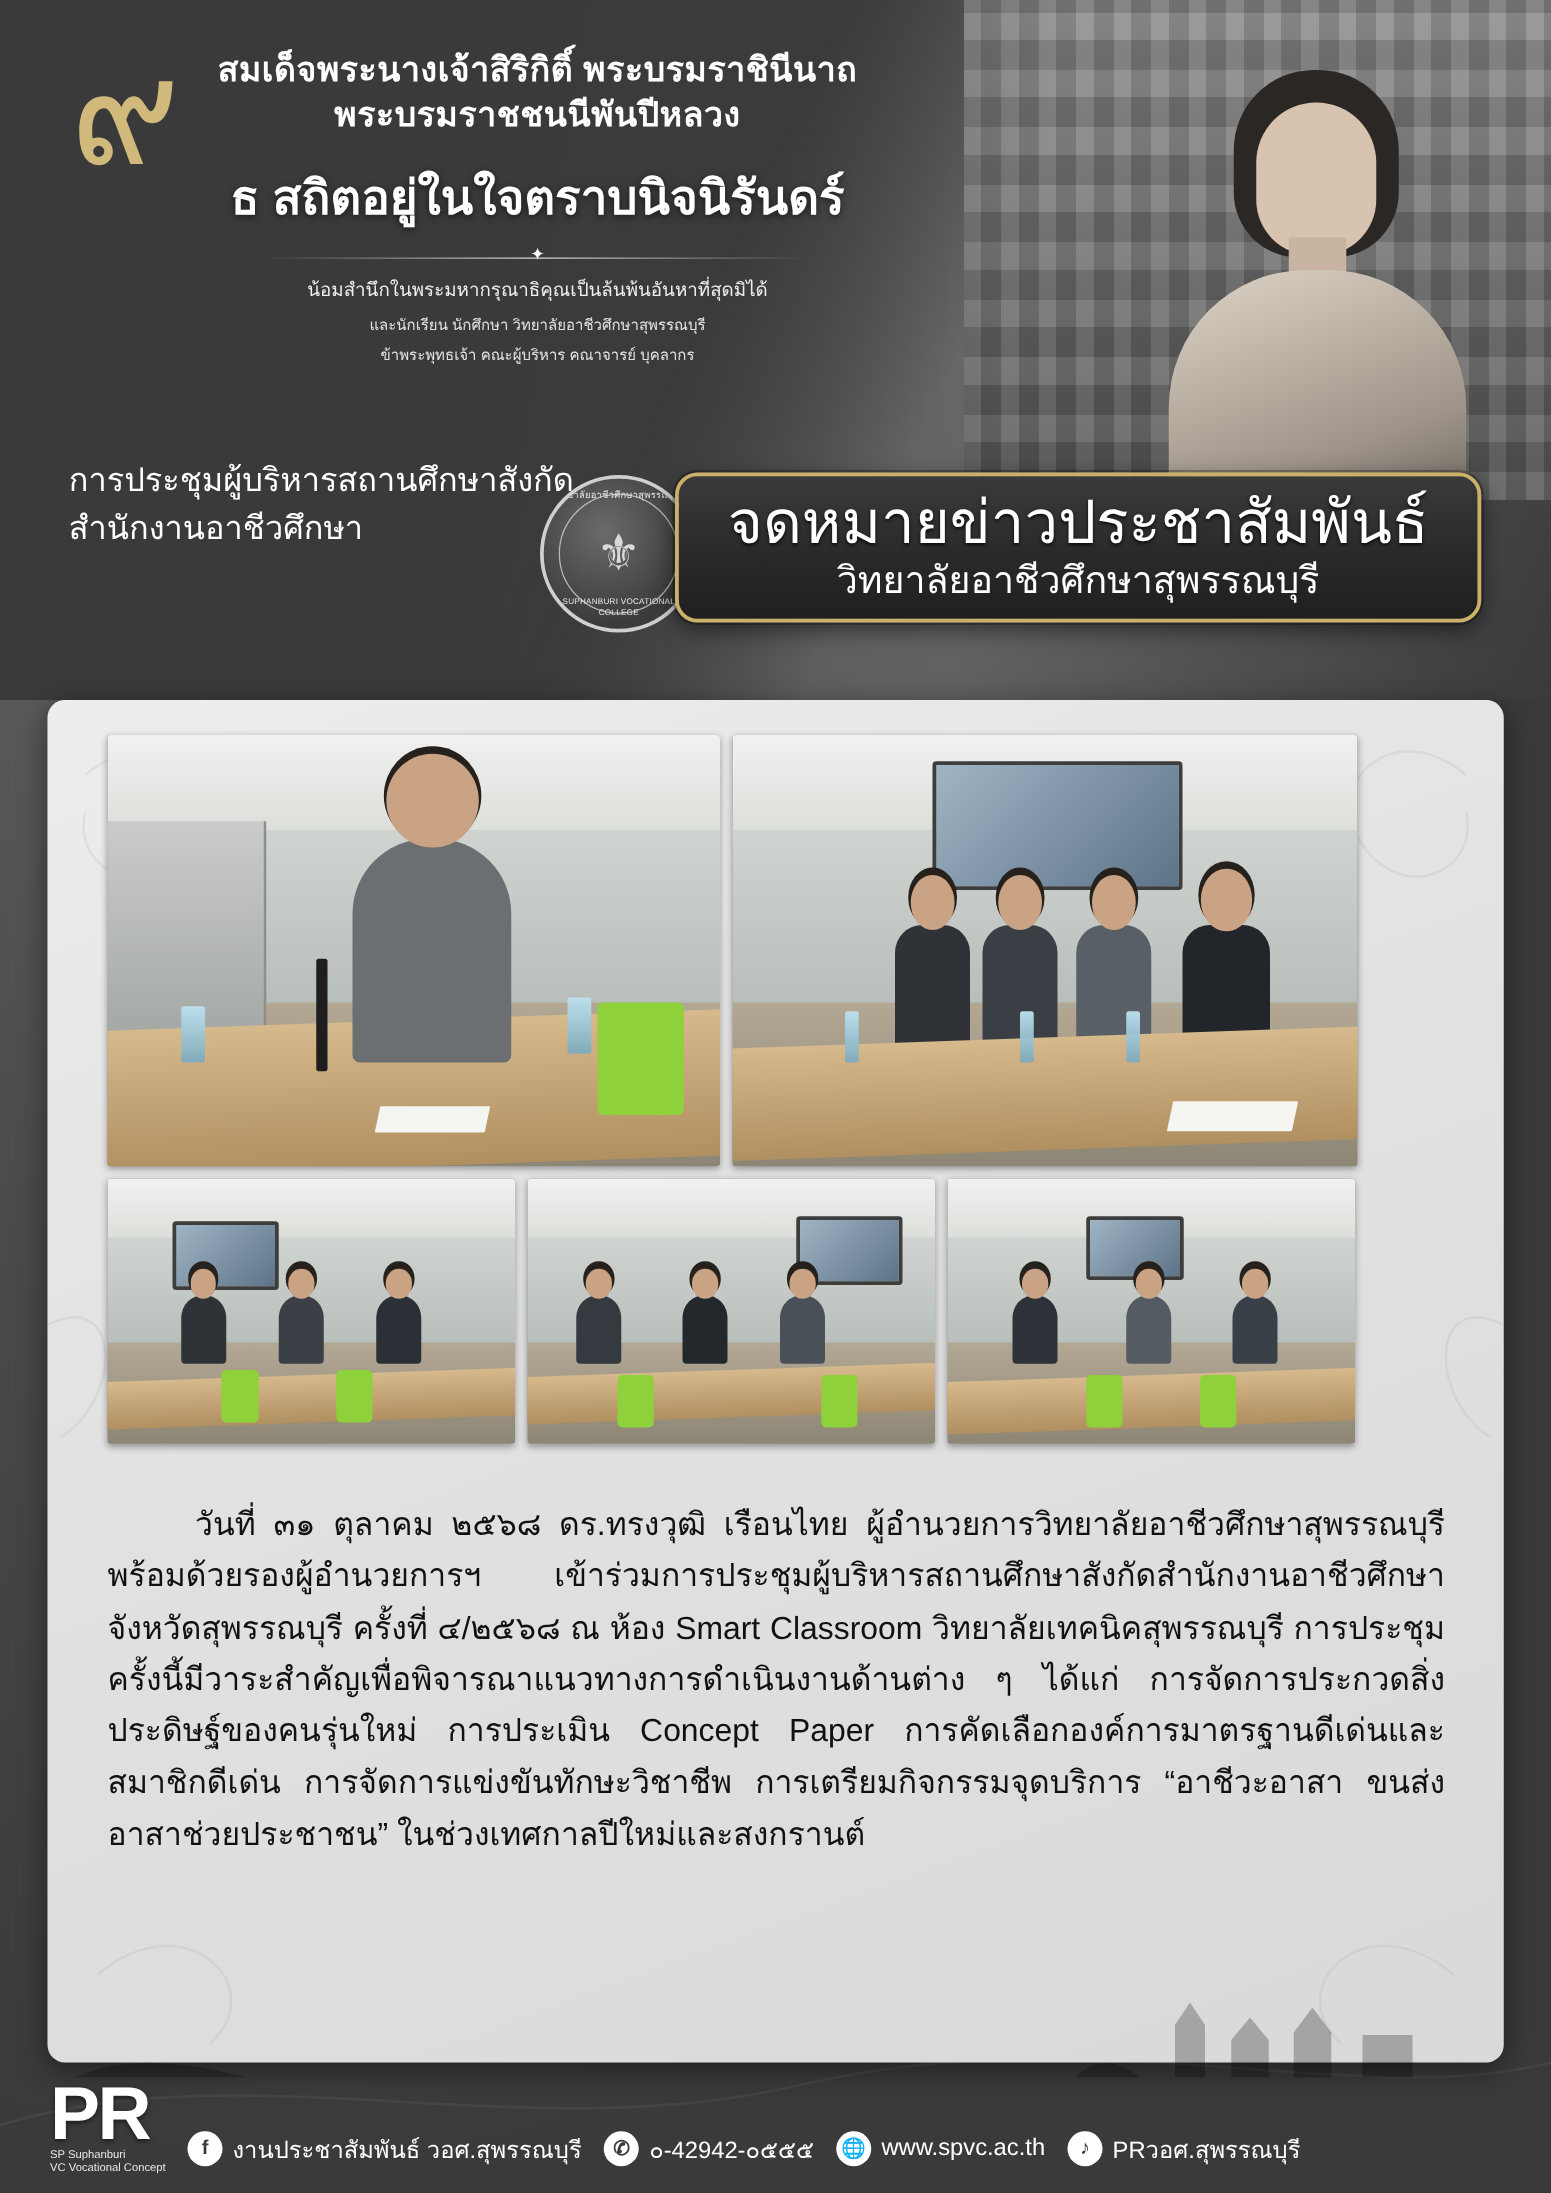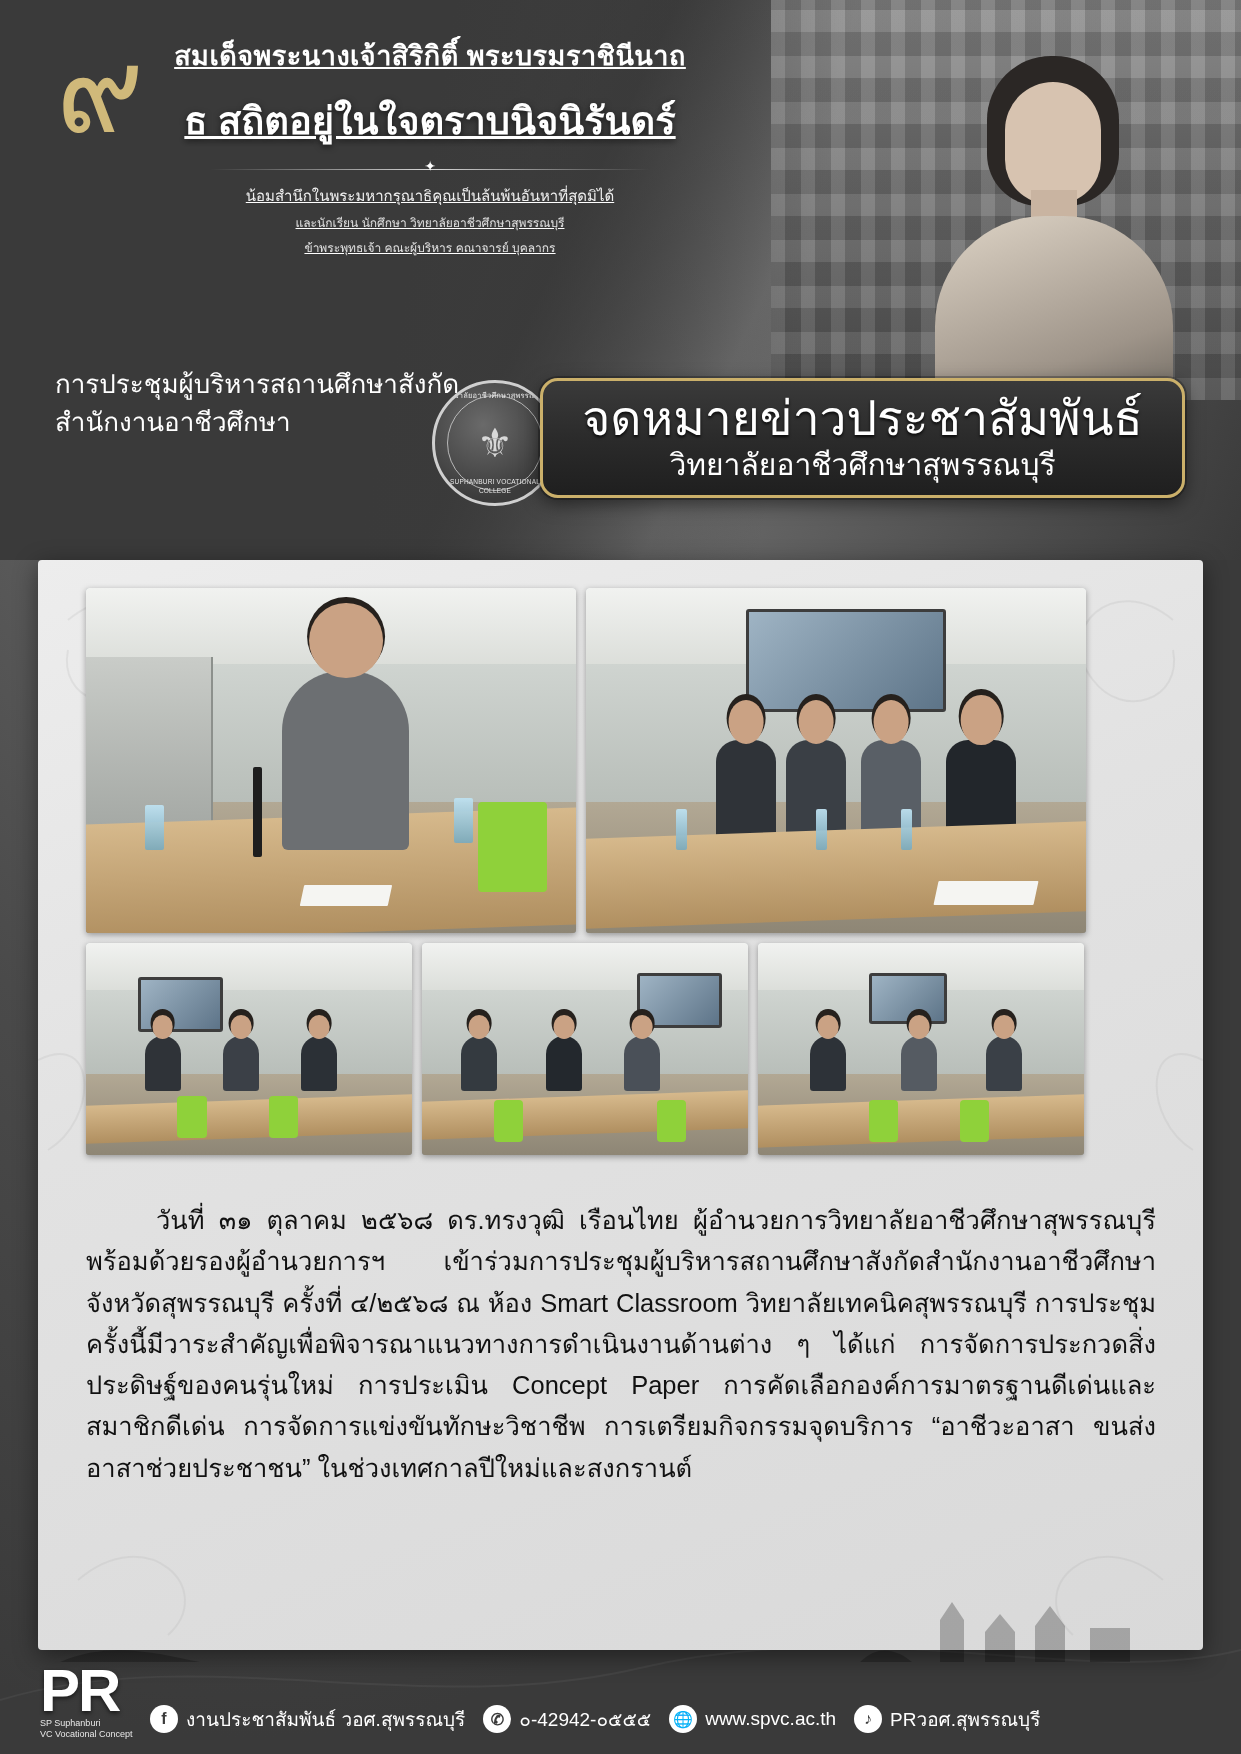--- a/index.html
+++ b/index.html
@@ -112,21 +112,20 @@
     opacity: 0.95;
   }
 
   .banner-text {
     position: absolute;
     left: 150px;
     top: 38px;
     width: 560px;
     text-align: center;
     color: #ffffff;
-    text-decoration: underline;
   }
   .banner-text .l1 {
     font-size: 27px;
     font-weight: bold;
     letter-spacing: .5px;
     line-height: 1.35;
   }
   .banner-text .l2 {
     margin-top: 16px;
     font-size: 38px;
@@ -265,21 +264,21 @@
   }
 
   
   .content-card {
     position: absolute;
     left: 38px;
     top: 560px;
     width: 1165px;
     height: 1090px;
     background: linear-gradient(160deg, #ededed 0%, #e2e2e2 40%, #d9d9d9 100%);
-    border-radius: 4px;
+    border-radius: 14px;
     box-shadow: 0 6px 24px rgba(0,0,0,.45);
     overflow: hidden;
   }
   .card-flourish {
     position: absolute;
     inset: 0;
     opacity: .30;
     pointer-events: none;
   }
 
@@ -474,20 +473,21 @@
         <div class="sash"></div>
         <div class="body"></div>
       </div>
     </div>
     <div class="banner-fade"></div>
 
     <div class="royal-emblem">๙</div>
 
     <div class="banner-text">
       <div class="l1">สมเด็จพระนางเจ้าสิริกิติ์ พระบรมราชินีนาถ</div>
+      <div class="l1">พระบรมราชชนนีพันปีหลวง</div>
       <div class="l2">ธ สถิตอยู่ในใจตราบนิจนิรันดร์</div>
       <div class="divider-line"></div>
       <div class="l3">น้อมสำนึกในพระมหากรุณาธิคุณเป็นล้นพ้นอันหาที่สุดมิได้</div>
       <div class="l4">และนักเรียน นักศึกษา วิทยาลัยอาชีวศึกษาสุพรรณบุรี</div>
       <div class="l4">ข้าพระพุทธเจ้า คณะผู้บริหาร คณาจารย์ บุคลากร</div>
     </div>
 
     <div class="title-zone">
       <div class="subject-block">
         <div class="subject-text">การประชุมผู้บริหารสถานศึกษาสังกัดสำนักงานอาชีวศึกษา</div>

